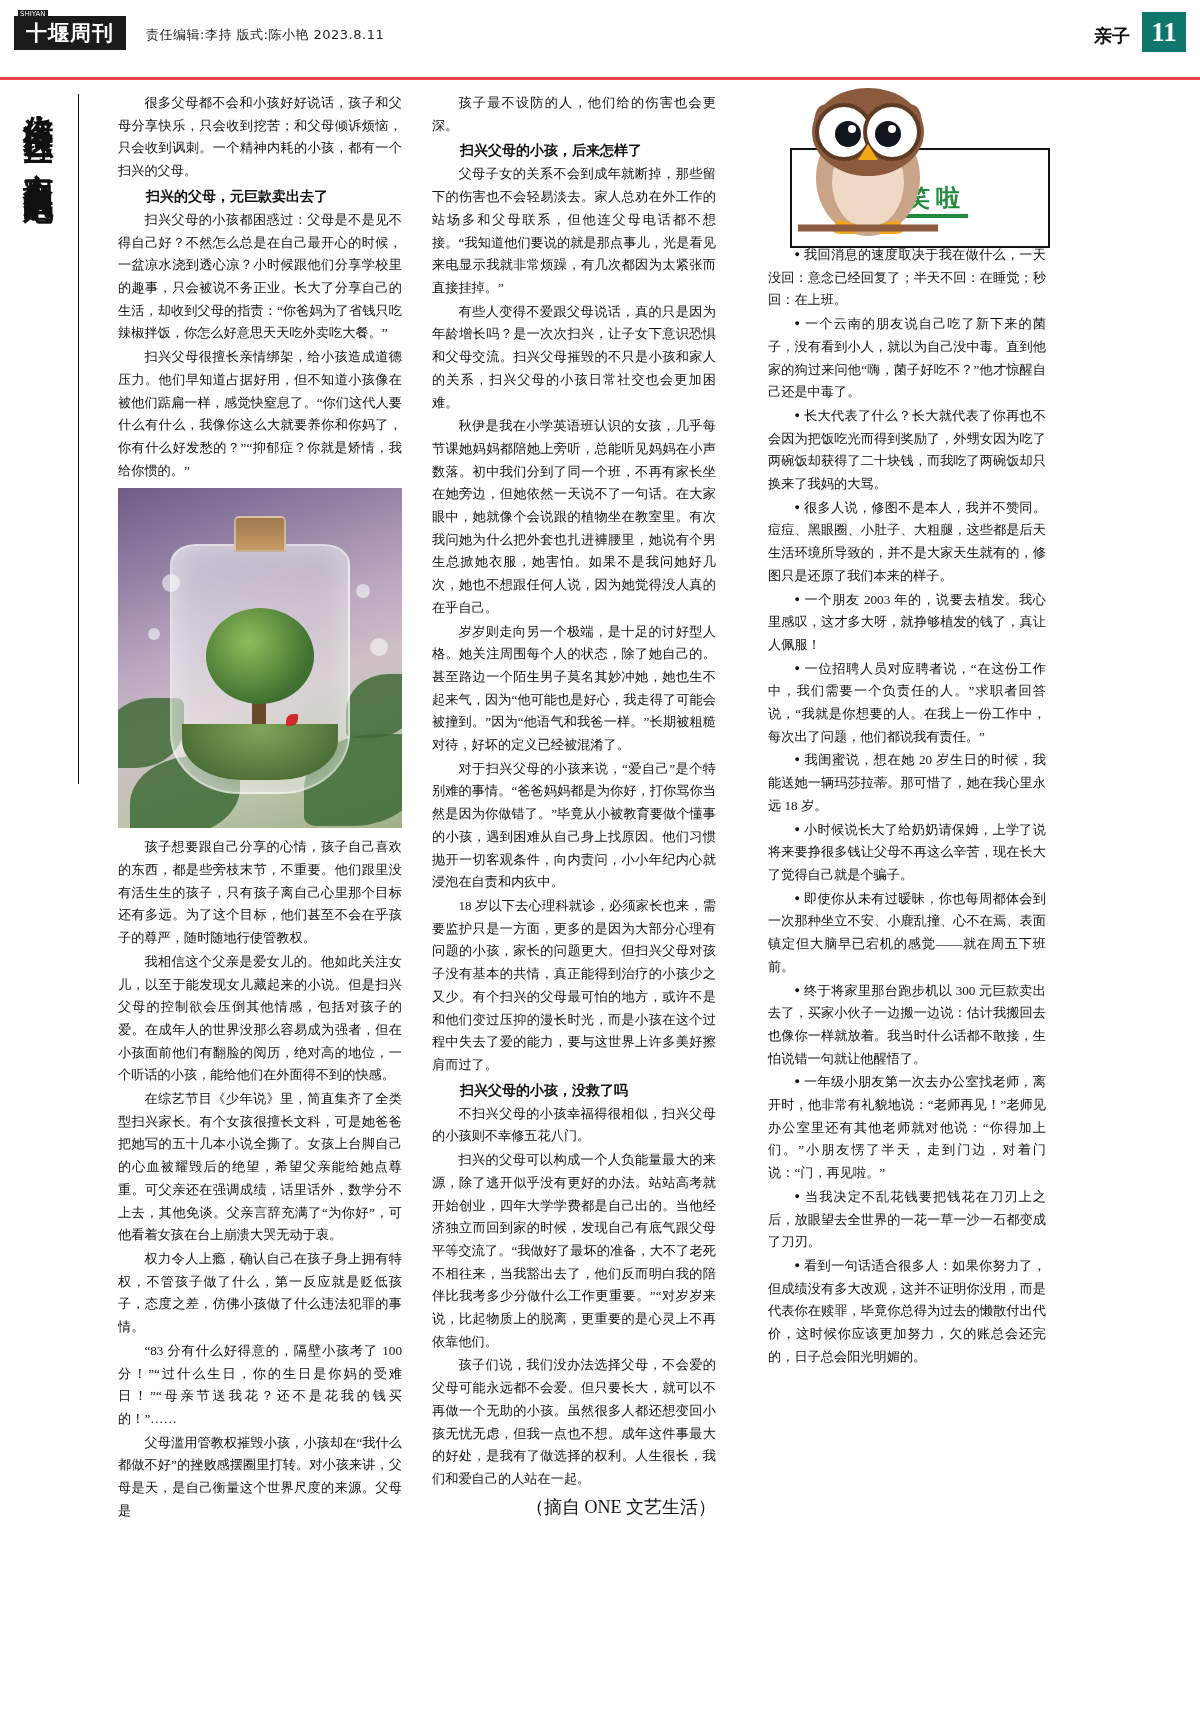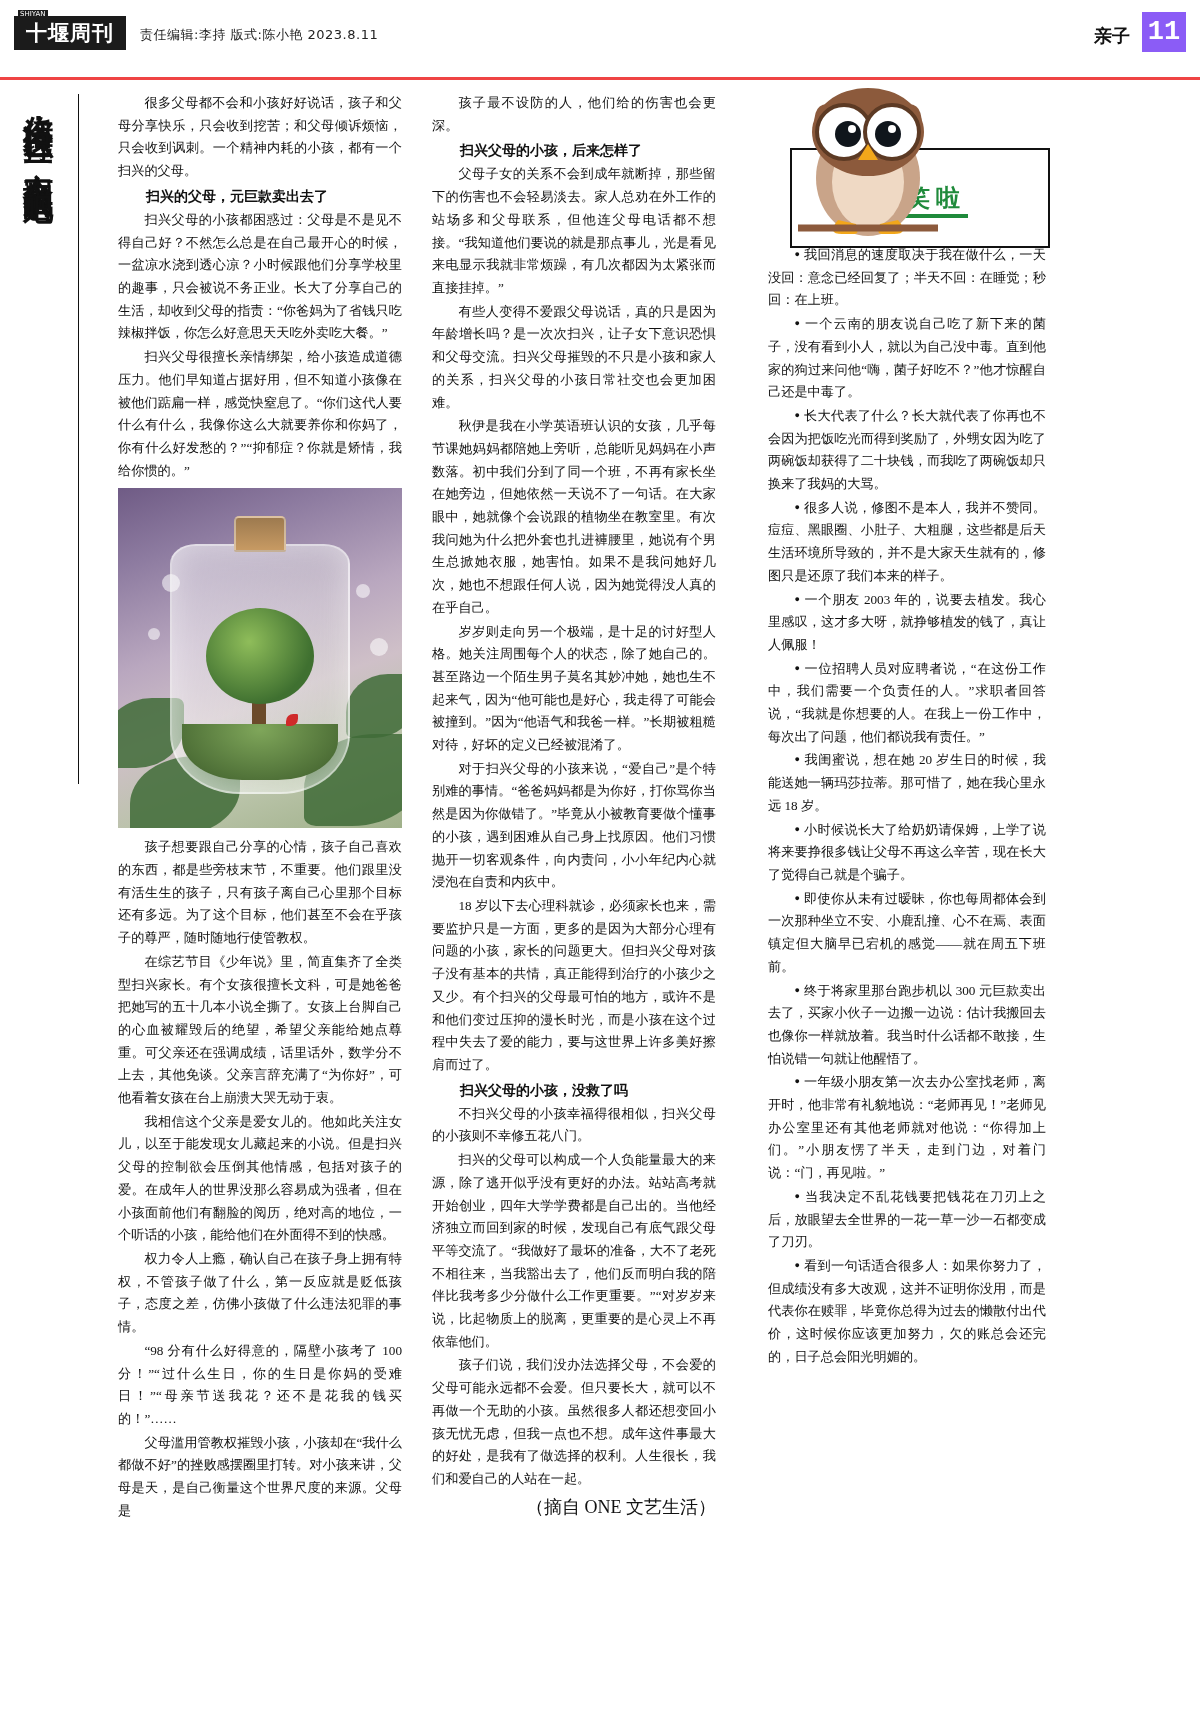--- a/index.html
+++ b/index.html
@@ -24,35 +24,35 @@
     display:flex; align-items:center; justify-content:center;
     font-size:21px; font-weight:bold; letter-spacing:1px;
     font-family:"DejaVu Sans", sans-serif;
   }
   .mast-logo-sup {
     position:absolute; left:18px; top:10px;
     font-size:7px; color:#fff; background:#1b1b1b; padding:0 2px;
     font-family:"DejaVu Sans", sans-serif;
   }
   .mast-credits {
-    position:absolute; left:140px; top:26px;
+    position:absolute; left:146px; top:26px;
     font-size:13px; color:#222; letter-spacing:0.5px;
     font-family:"DejaVu Sans", sans-serif;
   }
   .mast-section {
     position:absolute; right:70px; top:24px;
     font-size:18px; font-weight:bold; color:#111;
     font-family:"DejaVu Sans", sans-serif;
   }
   .mast-pagenum {
     position:absolute; right:14px; top:12px;
-    width:44px; height:40px; background:#8b5cf6; color:#fff;
+    width:44px; height:40px; background:#0f766e; color:#fff;
     display:flex; align-items:center; justify-content:center;
     font-size:27px; font-weight:bold;
-    font-family:Liberation Mono, monospace;
+    font-family:Liberation Serif, serif;
   }
 
   
   .headline-wrap {
     position:absolute; left:18px; top:92px; width:92px; height:800px;
   }
   .headline {
     writing-mode:vertical-rl;
     text-orientation:upright;
     font-size:30px;
@@ -160,24 +160,24 @@
     <div class="puff" style="left:252px; top:150px;"></div>
     <div class="bottle"></div>
     <div class="bottle-neck"></div>
     <div class="tree-trunk"></div>
     <div class="tree-crown"></div>
     <div class="moss"></div>
     <div class="bird"></div>
   </div>
 
   <p>孩子想要跟自己分享的心情，孩子自己喜欢的东西，都是些旁枝末节，不重要。他们跟里没有活生生的孩子，只有孩子离自己心里那个目标还有多远。为了这个目标，他们甚至不会在乎孩子的尊严，随时随地行使管教权。</p>
+  <p>我相信这个父亲是爱女儿的。他如此关注女儿，以至于能发现女儿藏起来的小说。但是扫兴父母的控制欲会压倒其他情感，包括对孩子的爱。在成年人的世界没那么容易成为强者，但在小孩面前他们有翻脸的阅历，绝对高的地位，一个听话的小孩，能给他们在外面得不到的快感。</p>
   <p>在综艺节目《少年说》里，简直集齐了全类型扫兴家长。有个女孩很擅长文科，可是她爸爸把她写的五十几本小说全撕了。女孩上台脚自己的心血被耀毁后的绝望，希望父亲能给她点尊重。可父亲还在强调成绩，话里话外，数学分不上去，其他免谈。父亲言辞充满了“为你好”，可他看着女孩在台上崩溃大哭无动于衷。</p>
-  <p>我相信这个父亲是爱女儿的。他如此关注女儿，以至于能发现女儿藏起来的小说。但是扫兴父母的控制欲会压倒其他情感，包括对孩子的爱。在成年人的世界没那么容易成为强者，但在小孩面前他们有翻脸的阅历，绝对高的地位，一个听话的小孩，能给他们在外面得不到的快感。</p>
   <p>权力令人上瘾，确认自己在孩子身上拥有特权，不管孩子做了什么，第一反应就是贬低孩子，态度之差，仿佛小孩做了什么违法犯罪的事情。</p>
-  <p>“98 分有什么好得意的，隔壁小孩考了 100 分！”“过什么生日，你的生日是你妈的受难日！”“母亲节送我花？还不是花我的钱买的！”……</p>
+  <p>“83 分有什么好得意的，隔壁小孩考了 100 分！”“过什么生日，你的生日是你妈的受难日！”“母亲节送我花？还不是花我的钱买的！”……</p>
   <p>父母滥用管教权摧毁小孩，小孩却在“我什么都做不好”的挫败感摆圈里打转。对小孩来讲，父母是天，是自己衡量这个世界尺度的来源。父母是</p>
 </div>
 
 <div class="col" id="col2">
   <p>孩子最不设防的人，他们给的伤害也会更深。</p>
   <p class="subhead">扫兴父母的小孩，后来怎样了</p>
   <p>父母子女的关系不会到成年就断掉，那些留下的伤害也不会轻易淡去。家人总劝在外工作的站场多和父母联系，但他连父母电话都不想接。“我知道他们要说的就是那点事儿，光是看见来电显示我就非常烦躁，有几次都因为太紧张而直接挂掉。”</p>
   <p>有些人变得不爱跟父母说话，真的只是因为年龄增长吗？是一次次扫兴，让子女下意识恐惧和父母交流。扫兴父母摧毁的不只是小孩和家人的关系，扫兴父母的小孩日常社交也会更加困难。</p>
   <p>秋伊是我在小学英语班认识的女孩，几乎每节课她妈妈都陪她上旁听，总能听见妈妈在小声数落。初中我们分到了同一个班，不再有家长坐在她旁边，但她依然一天说不了一句话。在大家眼中，她就像个会说跟的植物坐在教室里。有次我问她为什么把外套也扎进褲腰里，她说有个男生总掀她衣服，她害怕。如果不是我问她好几次，她也不想跟任何人说，因为她觉得没人真的在乎自己。</p>
   <p>岁岁则走向另一个极端，是十足的讨好型人格。她关注周围每个人的状态，除了她自己的。甚至路边一个陌生男子莫名其妙冲她，她也生不起来气，因为“他可能也是好心，我走得了可能会被撞到。”因为“他语气和我爸一样。”长期被粗糙对待，好坏的定义已经被混淆了。</p>

